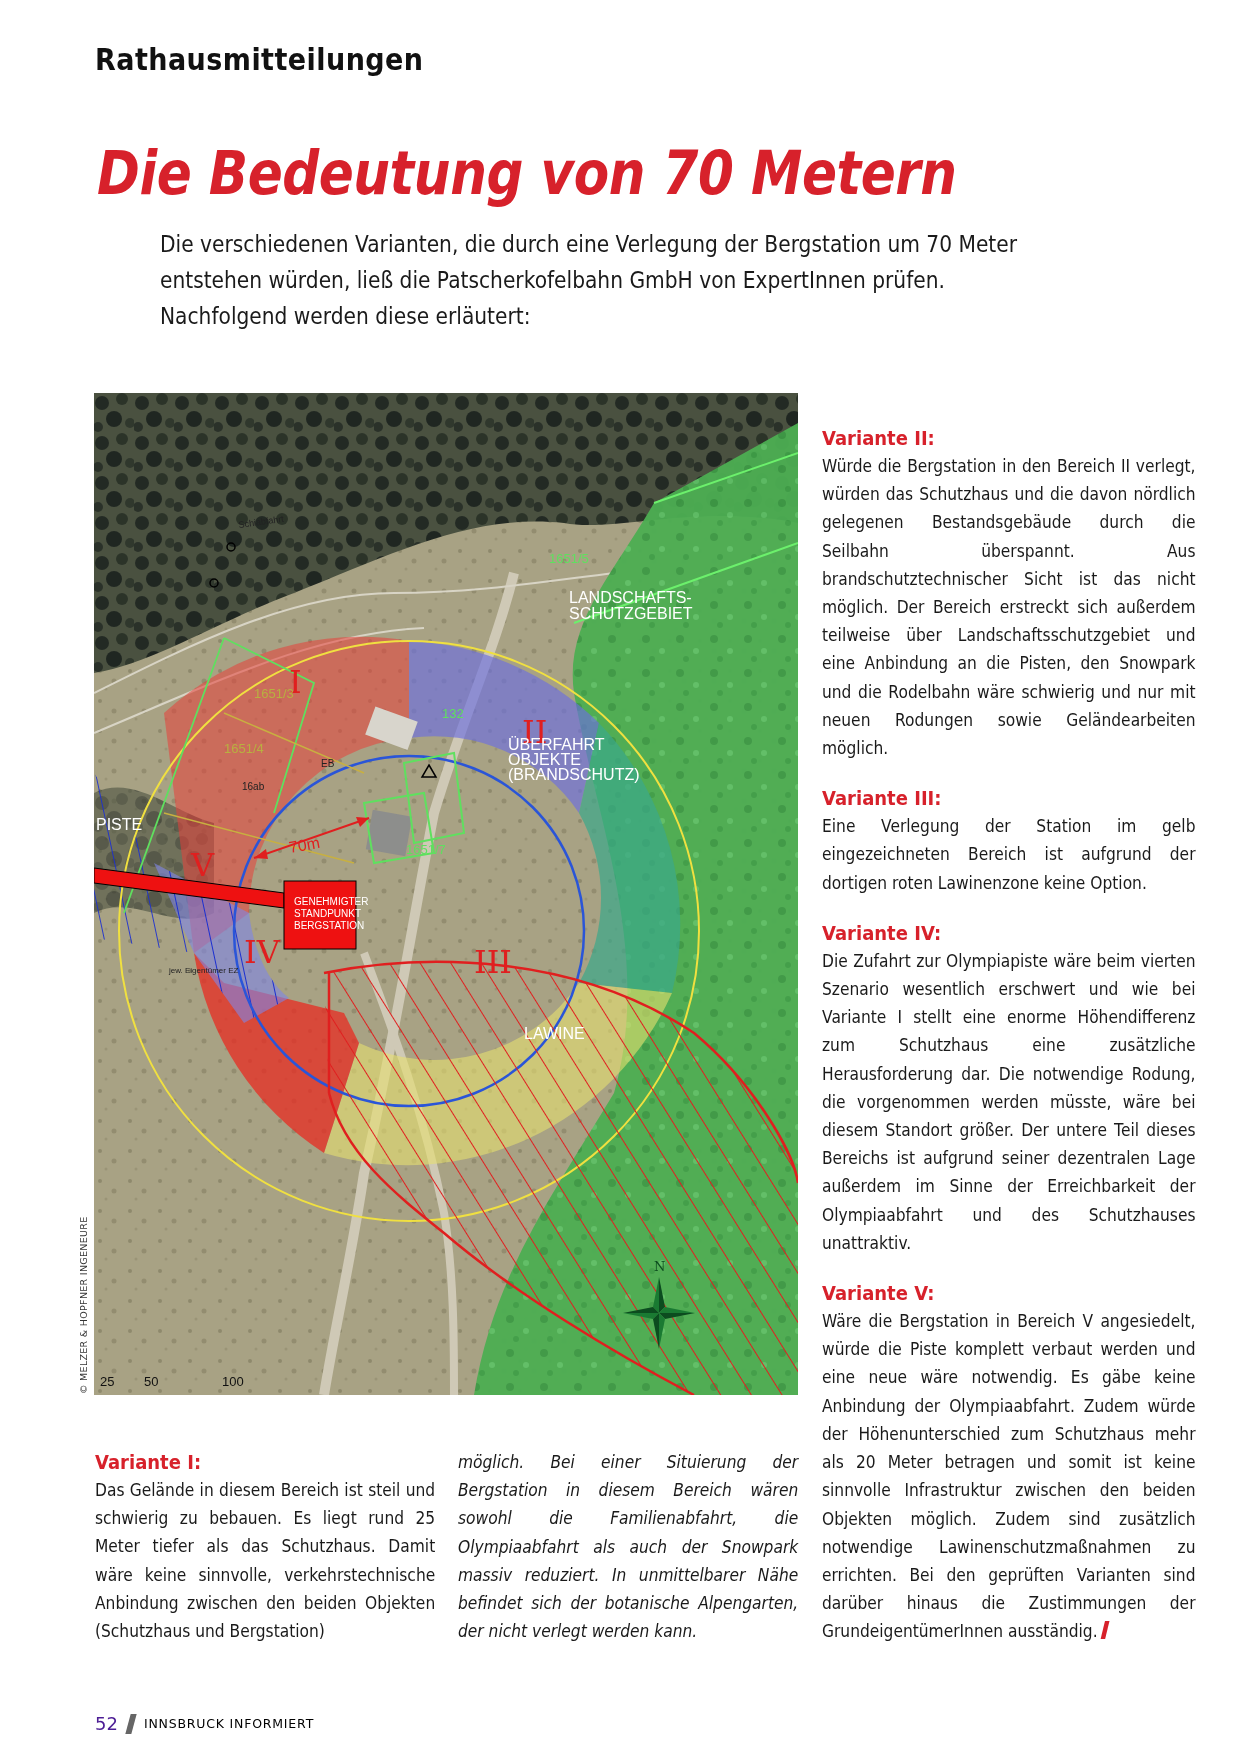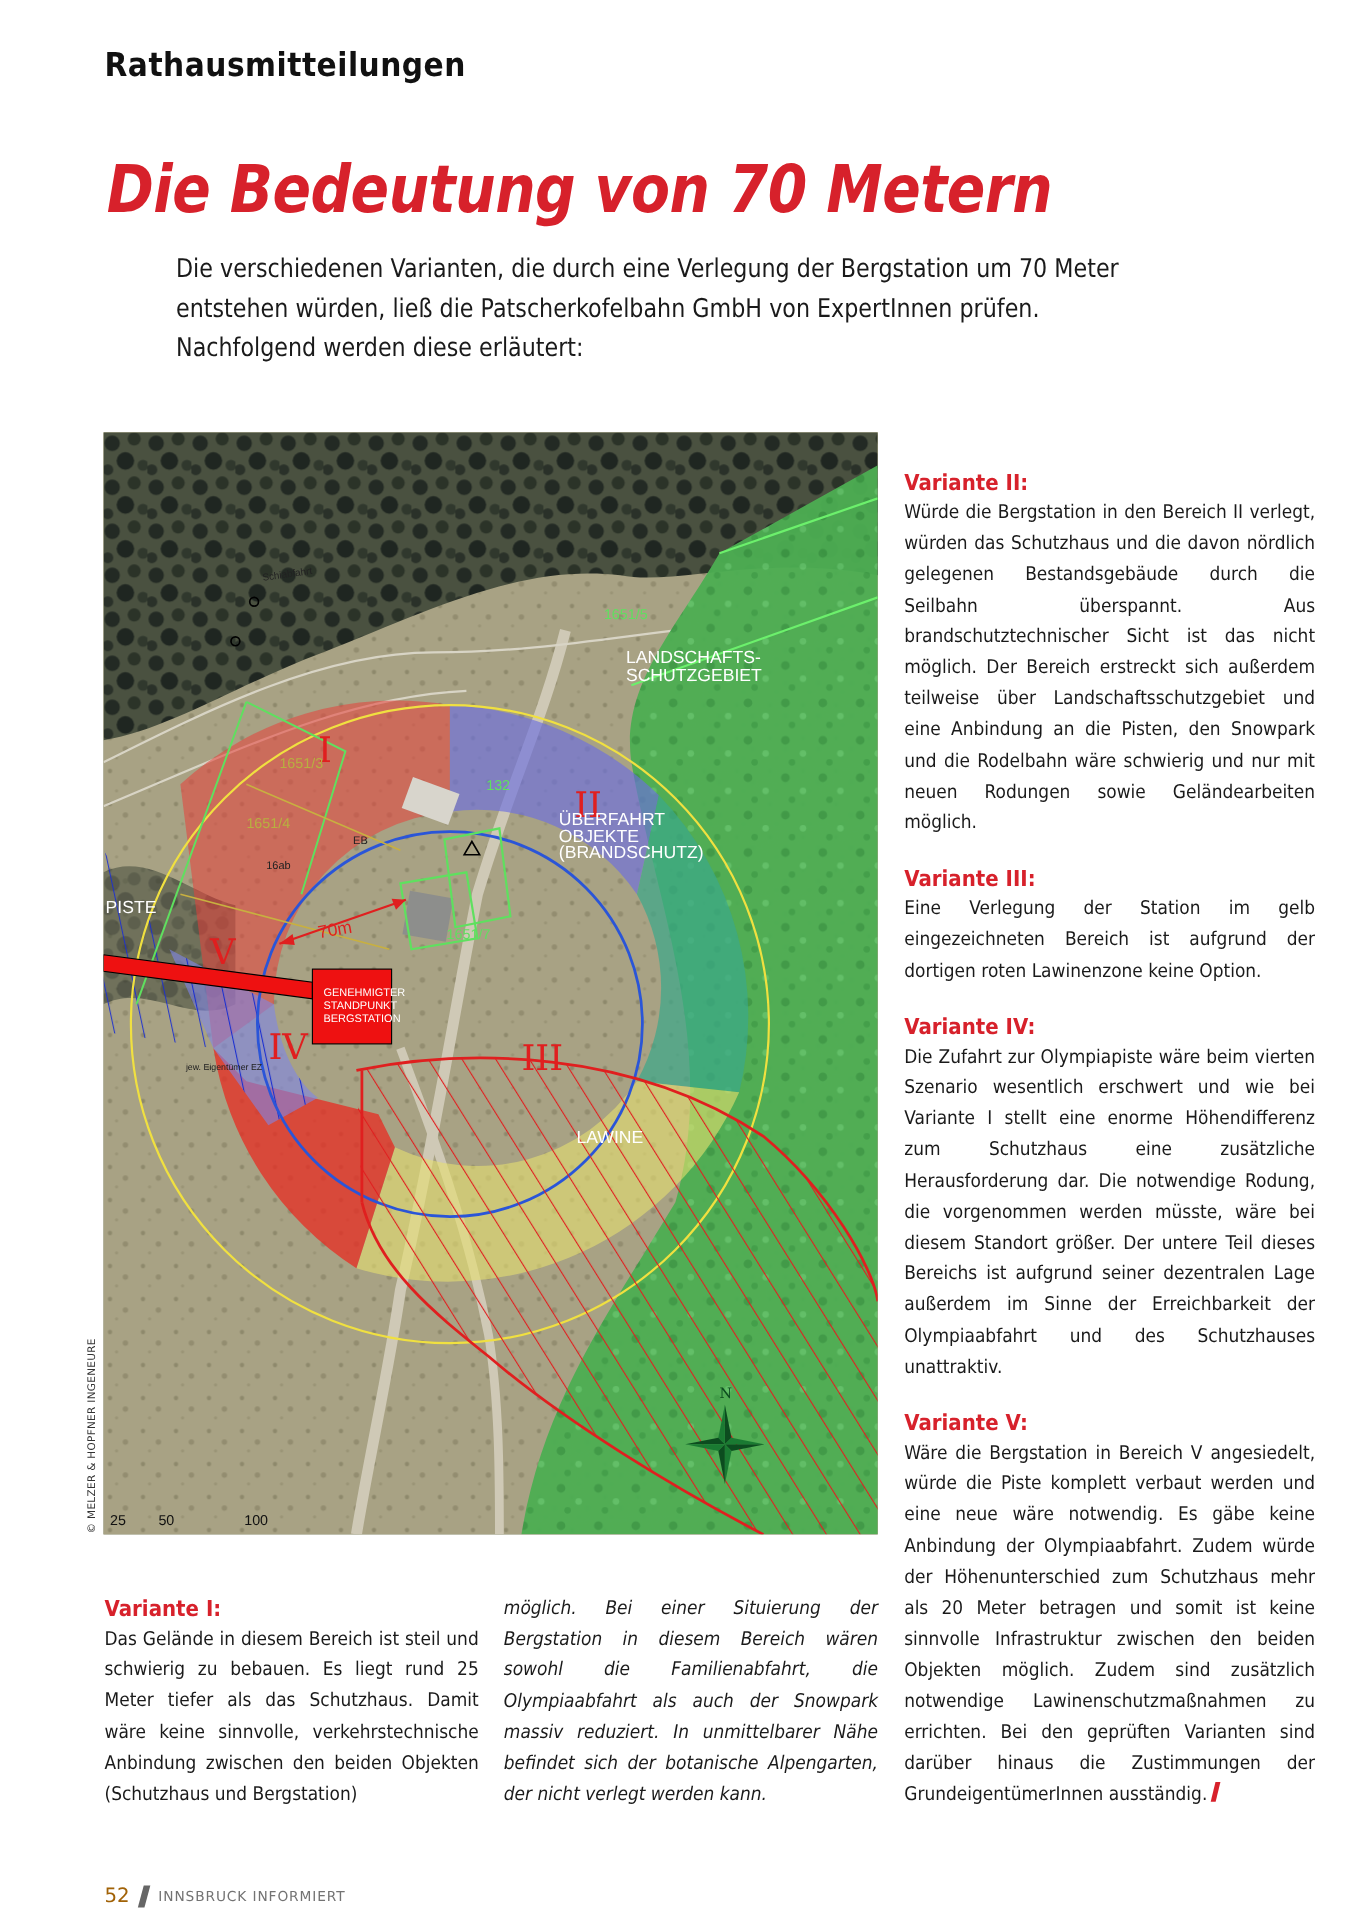--- a/index.html
+++ b/index.html
@@ -27,23 +27,23 @@
     .col-right .block { margin-bottom: 22px; }
     .col-a { left: 95px; top: 1448px; width: 340px; }
     .col-a .inner { width: 378px; }
     .col-b { left: 458px; top: 1448px; width: 340px; font-style: italic; }
     .col-b .inner { width: 378px; }
     .col-b p { margin-top: 0; }
 
     .end-mark { display: inline-block; width: 5px; height: 18px; background: #d7212b; transform: skewX(-15deg); margin-left: 6px; vertical-align: -2px; }
 
     .footer { position: absolute; left: 95px; top: 1713px; display: flex; align-items: center; gap: 10px; font-family: "DejaVu Sans", sans-serif; }
-    .footer .page-num { font-size: 18px; color: #a16207; }
+    .footer .page-num { font-size: 18px; color: #4c1d95; }
     .footer .slash { width: 6px; height: 20px; background: #666; transform: skewX(-15deg); display: inline-block; }
-    .footer .pub { font-size: 12.5px; letter-spacing: 0.8px; color: #737373; }
+    .footer .pub { font-size: 12.5px; letter-spacing: 0.8px; color: #000000; }
   </style>
 </head>
 <body>
 
 <div class="section-label">Rathausmitteilungen</div>
 <h1 class="headline">Die Bedeutung von 70 Metern</h1>
 <p class="lead">Die verschiedenen Varianten, die durch eine Verlegung der Bergstation um 70 Meter entstehen würden, ließ die Patscherkofelbahn GmbH von ExpertInnen prüfen. Nachfolgend werden diese erläutert:</p>
 
 <div class="map">
   <svg width="704" height="1002" viewBox="0 0 704 1002" xmlns="http://www.w3.org/2000/svg">

